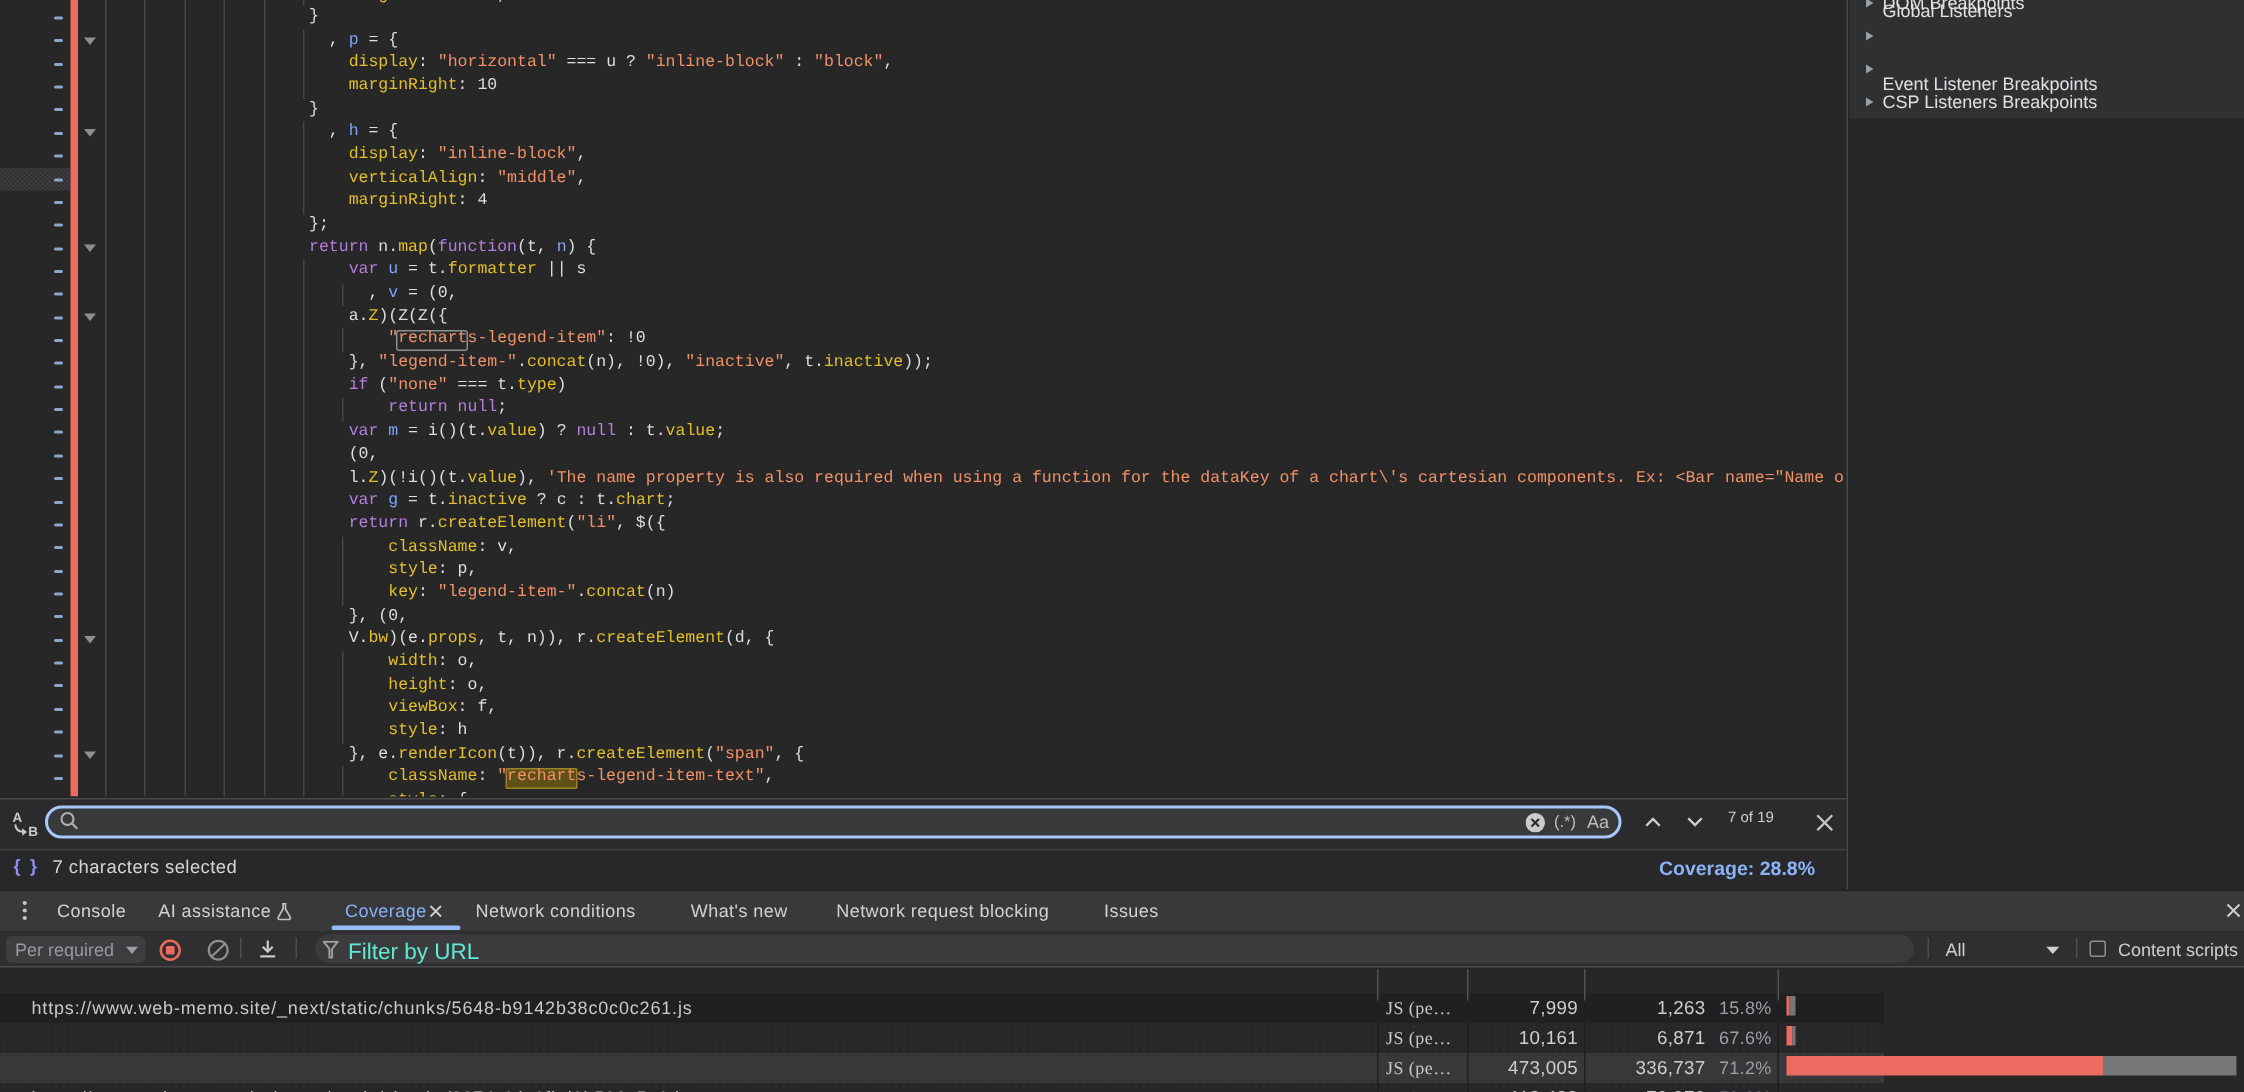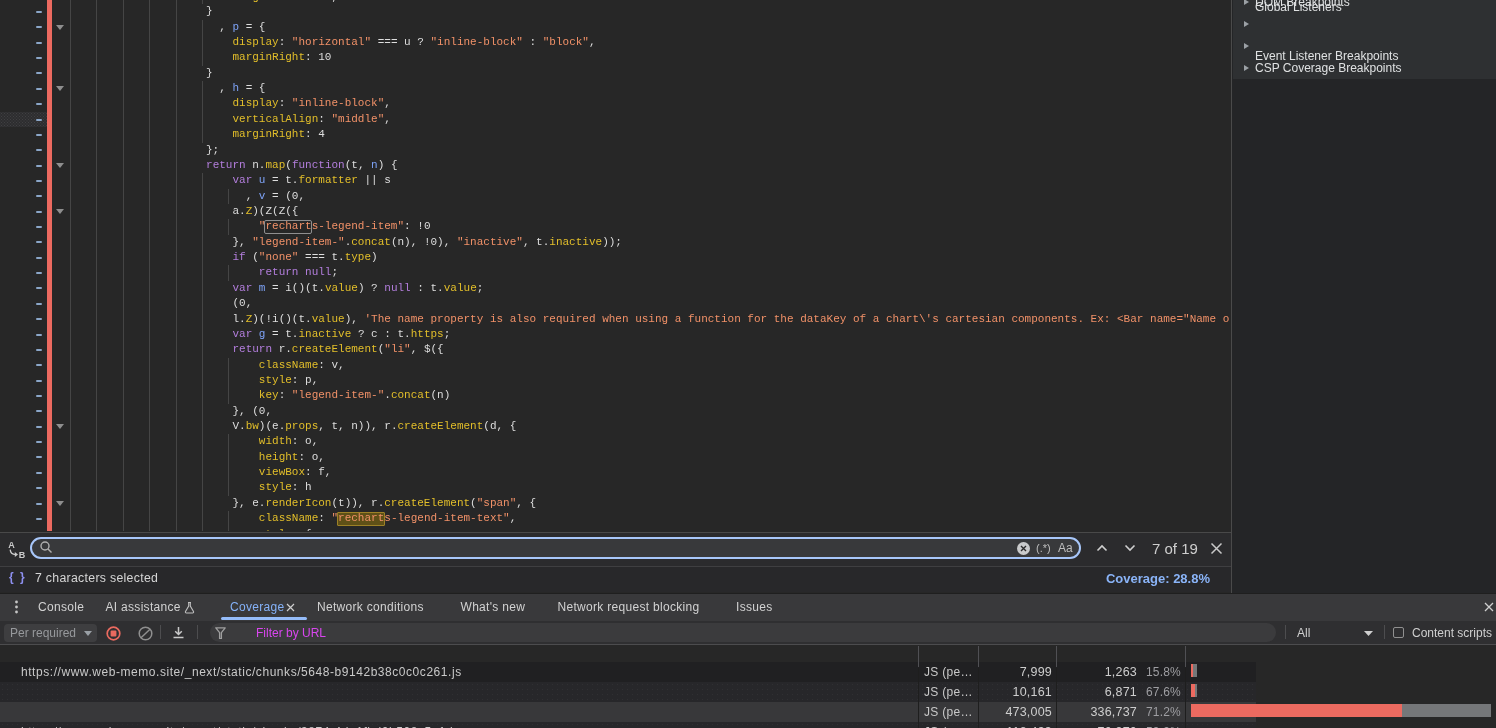--- a/index.html
+++ b/index.html
@@ -30,21 +30,21 @@
   #sidebar { position:absolute; left:1231px; top:0; width:265px; height:593px; background:#242527; border-left:1px solid #4a4a4a; }
   #sidehead { position:absolute; left:1px; top:0; width:264px; height:79px; background:#2e3032; }
   .sect { position:absolute; left:23px; color:#dfe1e2; font-size:12px; }
   .sarr { position:absolute; left:11.5px; width:0; height:0; border-left:5px solid #9ba0a5; border-top:3.5px solid transparent; border-bottom:3.5px solid transparent; }
 
   
   #searchrow { position:absolute; left:0; top:532px; width:1231px; height:34px; background:#2b2b2d; border-top:1px solid #494949; }
   #pill { position:absolute; left:30px; top:537px; width:1051px; height:22px; background:#38393b; border:2px solid #a8c7fa; border-radius:11px; }
   #query { position:absolute; left:60px; top:539.5px; color:#fca5a5; font-size:12.5px; line-height:15px;margin-top:34px; }
   .sicon { color:#bdbdbd; font-size:11px; }
-  #sevenof { position:absolute; left:1152px; top:540px; color:#cecece; font-size:15px; }
+  #sevenof { position:absolute; left:1152px; top:540px; color:#cecece; font-size:10px; }
 
   
   #statusrow { position:absolute; left:0; top:566px; width:1231px; height:26px; background:#28282a; border-top:1px solid #3f3f41; }
   #braces { position:absolute; left:9px; top:570px; color:#8e90f0; font-size:12px; font-weight:bold; letter-spacing:2px; }
   #selmsg { position:absolute; left:35px; top:571px; color:#d6d6d6; font-size:12.3px; letter-spacing:0.3px; }
   #covpct { position:absolute; right:286px; top:571px; color:#8ab4f8; font-size:13px; font-weight:600; }
 
   
   #tabsrow { position:absolute; left:0; top:593px; width:1496px; height:28px; background:#39393b; border-top:1px solid #1f1f1f; }
   .tab { position:absolute; top:599.5px; color:#d2d2d2; font-size:12px; letter-spacing:0.3px; }
@@ -54,21 +54,21 @@
   .vsep { position:absolute; top:625px; width:1px; height:14px; background:#4d4d4f; }
 
   
   #tablehead { position:absolute; left:0; top:645px; width:1496px; height:23px; background:#29292b;
     background-image:radial-gradient(circle, #353537 0.8px, transparent 1px); background-size:5px 5px;
     border-bottom:2px solid #55555a; }
   .th { position:absolute; top:4px; color:#d6d6d6; font-size:12px; }
   .row { position:absolute; left:0; width:1256px; height:20px; }
   .dots { background-image:radial-gradient(circle, #303033 0.8px, transparent 1px); background-size:5px 5px; }
   .url { position:absolute; left:21px; top:3px; color:#c9c9c9; font-size:12px; letter-spacing:0.55px; }
-  .typ { position:absolute; left:924px; top:3px; color:#c9c9c9; font-size:12px; letter-spacing:0.3px; }
+  .typ { position:absolute; left:924px; top:3px; color:#c9c9c9; font-size:12px; letter-spacing:0.3px;font-family:Liberation Serif, serif; }
   .num { position:absolute; top:3px; color:#cdcdcd; font-size:12.5px; letter-spacing:0.2px; text-align:right; }
   .pct { position:absolute; top:3.5px; color:#9e9ea2; font-size:12px; letter-spacing:0.2px; text-align:right; }
   .colsep { position:absolute; top:668px; width:1px; height:60px; background:#1e1e1e; }
   .colseph { position:absolute; top:646px; width:1px; height:21px; background:#505054; }
 </style>
 </head>
 <body>
 <div id="app">
 
   <div id="code">
@@ -152,21 +152,21 @@
                         <span class="k">var</span> <span class="d">u</span> = t.<span class="p">formatter</span> || s
                           , <span class="d">v</span> = (0,
                         a.<span class="p">Z</span>)(Z(Z({
                             <span class="s">"recharts-legend-item"</span>: !0
                         }, <span class="s">"legend-item-"</span>.<span class="p">concat</span>(n), !0), <span class="s">"inactive"</span>, t.<span class="p">inactive</span>));
                         <span class="k">if</span> (<span class="s">"none"</span> === t.<span class="p">type</span>)
                             <span class="k">return</span> <span class="k">null</span>;
                         <span class="k">var</span> <span class="d">m</span> = i()(t.<span class="p">value</span>) ? <span class="k">null</span> : t.<span class="p">value</span>;
                         (0,
                         l.<span class="p">Z</span>)(!i()(t.<span class="p">value</span>), <span class="s">'The name property is also required when using a function for the dataKey of a chart\'s cartesian components. Ex: &lt;Bar name="Name o</span>
-                        <span class="k">var</span> <span class="d">g</span> = t.<span class="p">inactive</span> ? c : t.<span class="p">https</span>;
+                        <span class="k">var</span> <span class="d">g</span> = t.<span class="p">inactive</span> ? c : t.<span class="p">chart</span>;
                         <span class="k">return</span> r.<span class="p">createElement</span>(<span class="s">"li"</span>, $({
                             <span class="p">className</span>: v,
                             <span class="p">style</span>: p,
                             <span class="p">key</span>: <span class="s">"legend-item-"</span>.<span class="p">concat</span>(n)
                         }, (0,
                         V.<span class="p">bw</span>)(e.<span class="p">props</span>, t, n)), r.<span class="p">createElement</span>(d, {
                             <span class="p">width</span>: o,
                             <span class="p">height</span>: o,
                             <span class="p">viewBox</span>: f,
                             <span class="p">style</span>: h
@@ -177,21 +177,21 @@
 
   <div id="sidebar">
     <div id="sidehead"></div>
     <div class="sarr" style="top:-1px"></div>
       <div class="sect" style="top:-5px">DOM Breakpoints</div>
     <div class="sarr" style="top:21px"></div>
       <div class="sect" style="top:0">Global Listeners</div>
     <div class="sarr" style="top:43px"></div>
       <div class="sect" style="top:49px">Event Listener Breakpoints</div>
     <div class="sarr" style="top:65px"></div>
-      <div class="sect" style="top:61px">CSP Coverage Breakpoints</div>
+      <div class="sect" style="top:61px">CSP Listeners Breakpoints</div>
   </div>
 
   <div id="searchrow"></div>
   <div id="pill"></div>
   <svg class="abs" style="left:7px;top:538px" width="20" height="21" viewBox="0 0 20 21">
     <text x="1.3" y="10.2" fill="#cbcbcb" font-size="9" font-weight="bold" font-family="Liberation Sans">A</text>
     <text x="11.8" y="19.6" fill="#cbcbcb" font-size="9" font-weight="bold" font-family="Liberation Sans">B</text>
     <path d="M3.2 11.6 C3.4 15.4 5.5 16.4 8.6 16.6" stroke="#cbcbcb" stroke-width="1.3" fill="none"></path>
     <path d="M7.8 14.1 L11 16.6 L7.8 19.1 Z" fill="#cbcbcb"></path>
   </svg>
@@ -263,21 +263,21 @@
   <div class="vsep" style="left:159.5px"></div>
   <svg class="abs" style="left:171px;top:625px" width="15" height="15" viewBox="0 0 15 15">
     <path d="M7.5 2 L7.5 9 M4.2 6.2 L7.5 9.5 L10.8 6.2" stroke="#c9c9c9" stroke-width="1.5" fill="none"></path>
     <path d="M2.5 12.5 L12.5 12.5" stroke="#c9c9c9" stroke-width="1.5"></path>
   </svg>
   <div class="vsep" style="left:197px"></div>
   <div class="abs" style="left:210px;top:623px;width:1066px;height:19px;background:#3b3b3d;border-radius:9.5px;"></div>
   <svg class="abs" style="left:214.5px;top:626.5px" width="11" height="12.5" viewBox="0 0 11 12.5">
     <path d="M0.8 0.8 L10.2 0.8 L6.4 5.6 L6.4 11.7 L4.6 11.7 L4.6 5.6 Z" stroke="#9f9f9f" stroke-width="1.3" fill="none" stroke-linejoin="round"></path>
   </svg>
-  <div class="abs" style="left:232px;top:626px;color:#d946ef;font-size:12px;margin-left:24px;">Filter by URL</div>
+  <div class="abs" style="left:232px;top:626px;color:#5eead4;font-size:15px;">Filter by URL</div>
   <div class="vsep" style="left:1285px"></div>
   <div class="abs" style="left:1297px;top:626px;color:#cfcfcf;font-size:12px;">All</div>
   <svg class="abs" style="left:1364px;top:631px" width="9" height="5" viewBox="0 0 9 5">
     <path d="M0 0 L9 0 L4.5 5 Z" fill="#cfcfcf"></path>
   </svg>
   <div class="vsep" style="left:1383.5px"></div>
   <div class="abs" style="left:1393px;top:627px;width:11px;height:11px;border:1.5px solid #909090;border-radius:2px;"></div>
   <div class="abs" style="left:1412px;top:626px;color:#cfcfcf;font-size:12px;">Content scripts</div>
   <div id="toolbar2border"></div>
 

